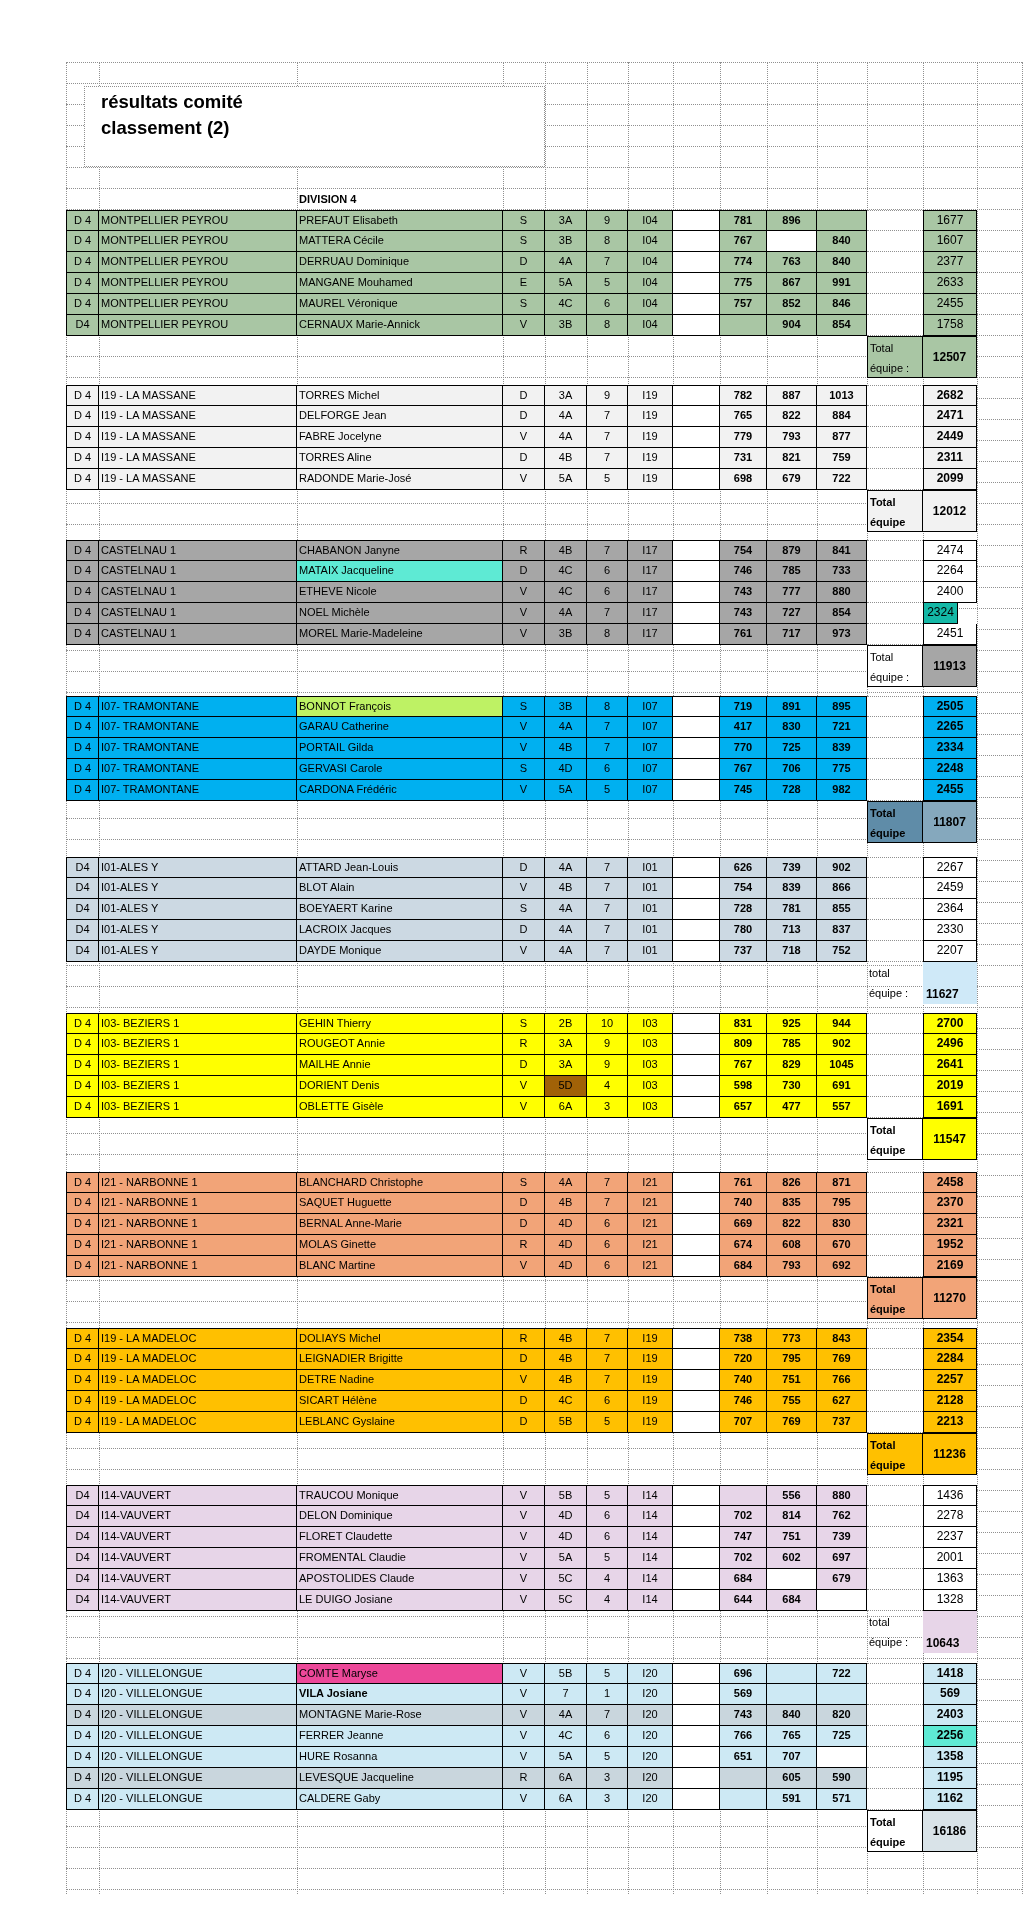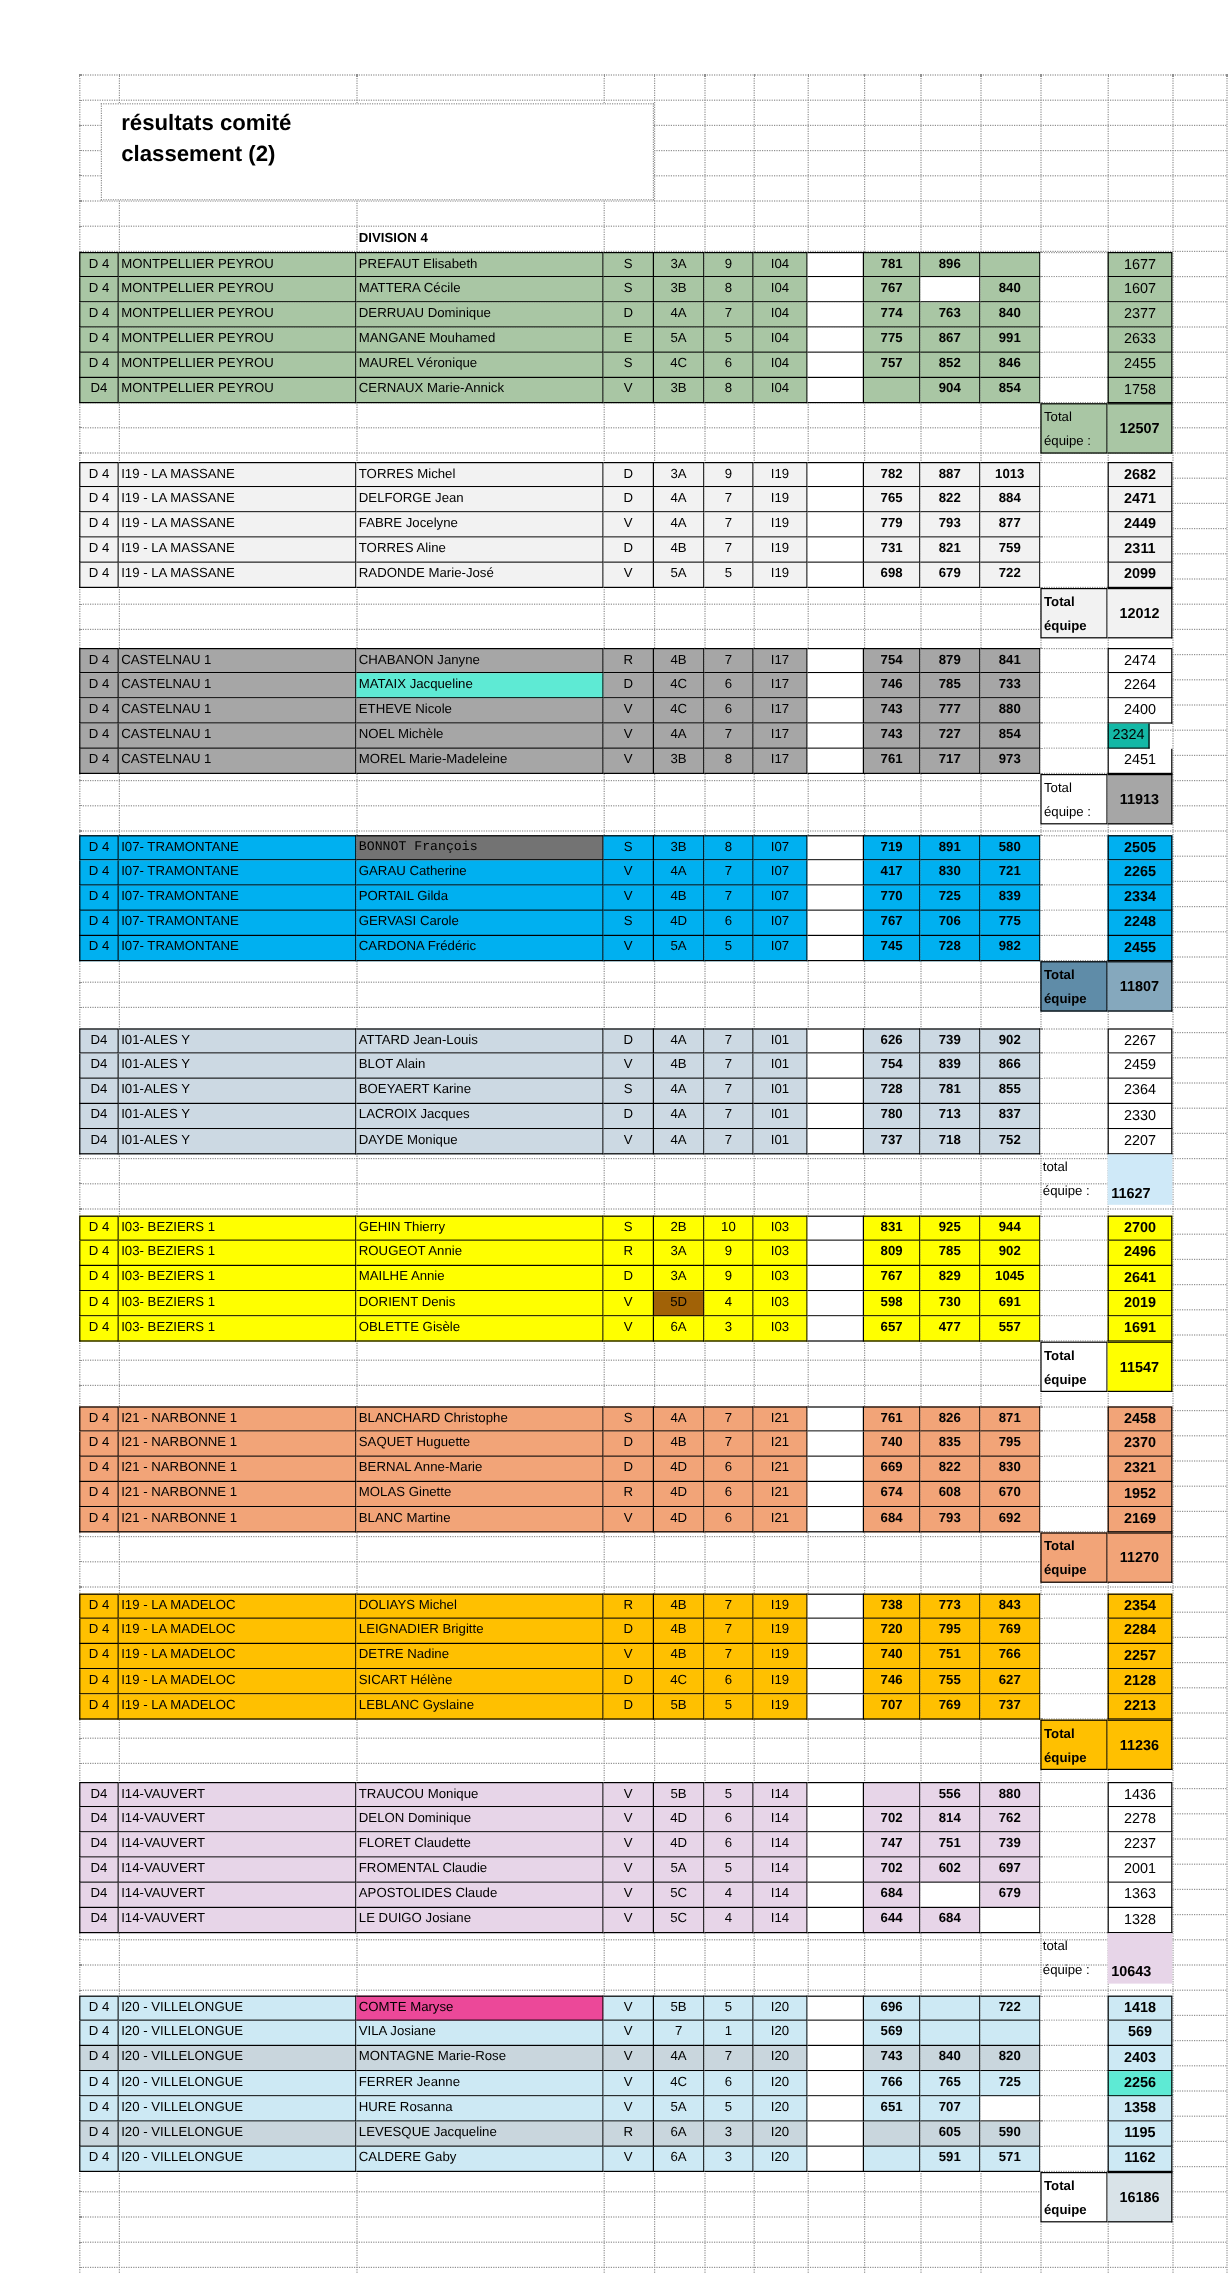--- a/index.html
+++ b/index.html
@@ -413,29 +413,29 @@
             <div>Total</div>
             <div>équipe :</div>
           </div>
           <div class="total-value boxed" style="background: rgb(166, 166, 166);">11913</div>
         </div>
       </div>
       <div class="team-block" style="top: 696px; height: 147px;">
         <div class="trow r0">
           <div class="c ctr c0" style="width: 33px; background: rgb(0, 176, 240);">D 4</div>
           <div class="c " style="width: 198px; background: rgb(0, 176, 240);">I07- TRAMONTANE</div>
-          <div class="c " style="width: 206px; background: #737373; font-family: Liberation Mono, monospace;">BONNOT François</div>
+          <div class="c " style="width: 206px; background: #bef264;">BONNOT François</div>
           <div class="c ctr" style="width: 42px; background: rgb(0, 176, 240);">S</div>
           <div class="c ctr" style="width: 42px; background: rgb(0, 176, 240);">3B</div>
           <div class="c ctr" style="width: 41px; background: rgb(0, 176, 240);">8</div>
           <div class="c ctr" style="width: 45px; background: rgb(0, 176, 240);">I07</div>
           <div class="c " style="width: 47px; background: rgb(255, 255, 255);"></div>
           <div class="c score" style="width: 47px; background: rgb(0, 176, 240);">719</div>
           <div class="c score" style="width: 50px; background: rgb(0, 176, 240);">891</div>
-          <div class="c score" style="width: 50px; background: rgb(0, 176, 240);">580</div>
+          <div class="c score" style="width: 50px; background: rgb(0, 176, 240);">895</div>
           <div class="c gapc" style="width: 56px;"></div>
           <div class="rowtot" style="width: 54px; background: rgb(0, 176, 240); font-weight: bold;">2505</div>
         </div>
         <div class="trow">
           <div class="c ctr c0" style="width: 33px; background: rgb(0, 176, 240);">D 4</div>
           <div class="c " style="width: 198px; background: rgb(0, 176, 240);">I07- TRAMONTANE</div>
           <div class="c " style="width: 206px; background: rgb(0, 176, 240);">GARAU Catherine</div>
           <div class="c ctr" style="width: 42px; background: rgb(0, 176, 240);">V</div>
           <div class="c ctr" style="width: 42px; background: rgb(0, 176, 240);">4A</div>
           <div class="c ctr" style="width: 41px; background: rgb(0, 176, 240);">7</div>
@@ -947,21 +947,21 @@
           <div class="c " style="width: 47px; background: rgb(255, 255, 255);"></div>
           <div class="c score" style="width: 47px; background: rgb(205, 233, 244);">696</div>
           <div class="c score" style="width: 50px; background: rgb(205, 233, 244);"></div>
           <div class="c score" style="width: 50px; background: rgb(205, 233, 244);">722</div>
           <div class="c gapc" style="width: 56px;"></div>
           <div class="rowtot" style="width: 54px; background: rgb(205, 233, 244); font-weight: bold;">1418</div>
         </div>
         <div class="trow">
           <div class="c ctr c0" style="width: 33px; background: rgb(205, 233, 244);">D 4</div>
           <div class="c " style="width: 198px; background: rgb(205, 233, 244);">I20 - VILLELONGUE</div>
-          <div class="c " style="width: 206px; background: rgb(205, 233, 244);">VILA Josiane</div>
+          <div class="c " style="width: 206px; background: rgb(205, 233, 244); font-weight: bold;">VILA Josiane</div>
           <div class="c ctr" style="width: 42px; background: rgb(205, 233, 244);">V</div>
           <div class="c ctr" style="width: 42px; background: rgb(205, 233, 244);">7</div>
           <div class="c ctr" style="width: 41px; background: rgb(205, 233, 244);">1</div>
           <div class="c ctr" style="width: 45px; background: rgb(205, 233, 244);">I20</div>
           <div class="c " style="width: 47px; background: rgb(255, 255, 255);"></div>
           <div class="c score" style="width: 47px; background: rgb(205, 233, 244);">569</div>
           <div class="c score" style="width: 50px; background: rgb(205, 233, 244);"></div>
           <div class="c score" style="width: 50px; background: rgb(205, 233, 244);"></div>
           <div class="c gapc" style="width: 56px;"></div>
           <div class="rowtot" style="width: 54px; background: rgb(205, 233, 244); font-weight: bold;">569</div>

